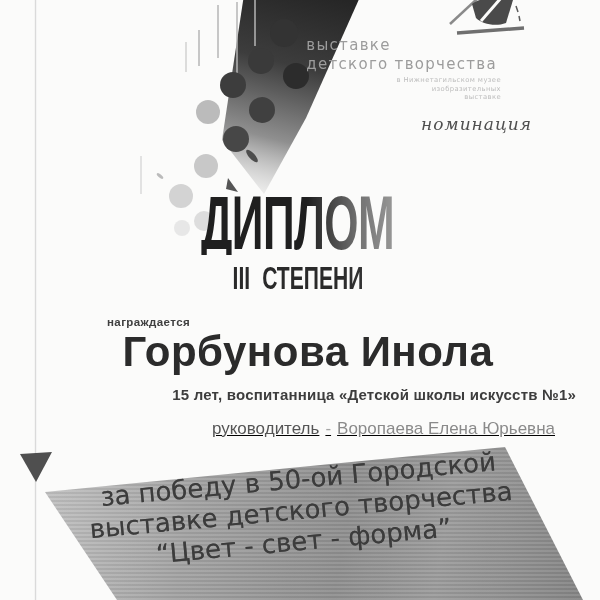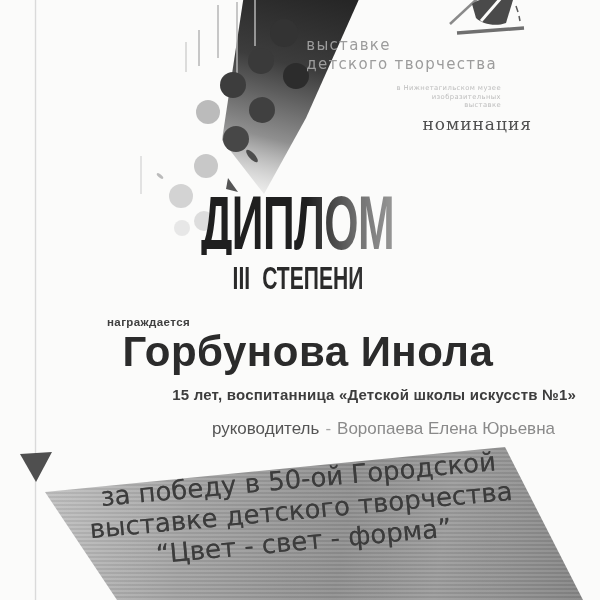--- a/index.html
+++ b/index.html
@@ -14,27 +14,27 @@
   
   #deco{left:0;top:0;width:600px;height:600px;pointer-events:none;}
 
   
   .exhibition-block{
     top:36px;right:103px;text-align:left;
     color:#9c9c9c;font-size:15px;letter-spacing:1.3px;line-height:19px;
     font-family:"DejaVu Sans", sans-serif;
   }
   .museum-block{
-    top:84px;right:99px;text-align:right;
+    top:76px;right:99px;text-align:right;
     color:#bdbdbd;font-size:6.8px;letter-spacing:.4px;line-height:8.5px;
     font-family:"DejaVu Sans", sans-serif;
   }
   .nomination-block{
     top:114px;right:52px;text-align:right;
-    font-family:"DejaVu Serif", serif;color:#4f4f4f;
+    font-family:"DejaVu Serif", serif;font-style:italic;color:#4f4f4f;
   }
   .nomination-label{font-size:17px;margin-right:16px;letter-spacing:1px;}
   .nomination-value{font-size:33px;letter-spacing:1px;color:#454545;margin-top:-2px;}
 
   
   .title-block{top:191px;left:0;width:596px;text-align:center;color:#1f1f1f;}
   .title-main{
     font-size:76px;font-weight:bold;line-height:64px;letter-spacing:-1px;
     display:inline-block;transform:scale(.58,1);transform-origin:center;
     -webkit-mask-image:linear-gradient(90deg,#000 55%,rgba(0,0,0,.62) 82%,rgba(0,0,0,.45) 100%);
@@ -49,21 +49,21 @@
 
   
   .awarded-label{top:316px;left:107px;font-size:11.5px;font-weight:bold;color:#3f3f3f;letter-spacing:.4px;}
   .recipient-name{
     top:328px;left:12px;width:592px;text-align:center;
     font-size:42px;font-weight:bold;color:#2b2b2b;letter-spacing:.5px;
   }
   .recipient-details{
     top:386px;right:24px;font-size:15px;font-weight:bold;color:#3d3d3d;letter-spacing:.2px;
   }
-  .supervisor-line{top:419px;right:45px;font-size:17px;}
+  .supervisor-line{top:419px;right:45px;font-size:17px;text-decoration:underline;}
   .supervisor-label{color:#555;font-weight:normal;}
   .supervisor-sep{color:#a5a5a5;margin:0 6px;}
   .supervisor-name{color:#8a8a8a;}
 
   
   .banner{
     left:38px;top:438px;width:560px;height:162px;
     clip-path:polygon(7px 54px,467px 9px,545px 162px,79px 162px);
     background:
       repeating-linear-gradient(180deg,rgba(255,255,255,.07) 0 2px,rgba(0,0,0,.05) 2px 4px),

